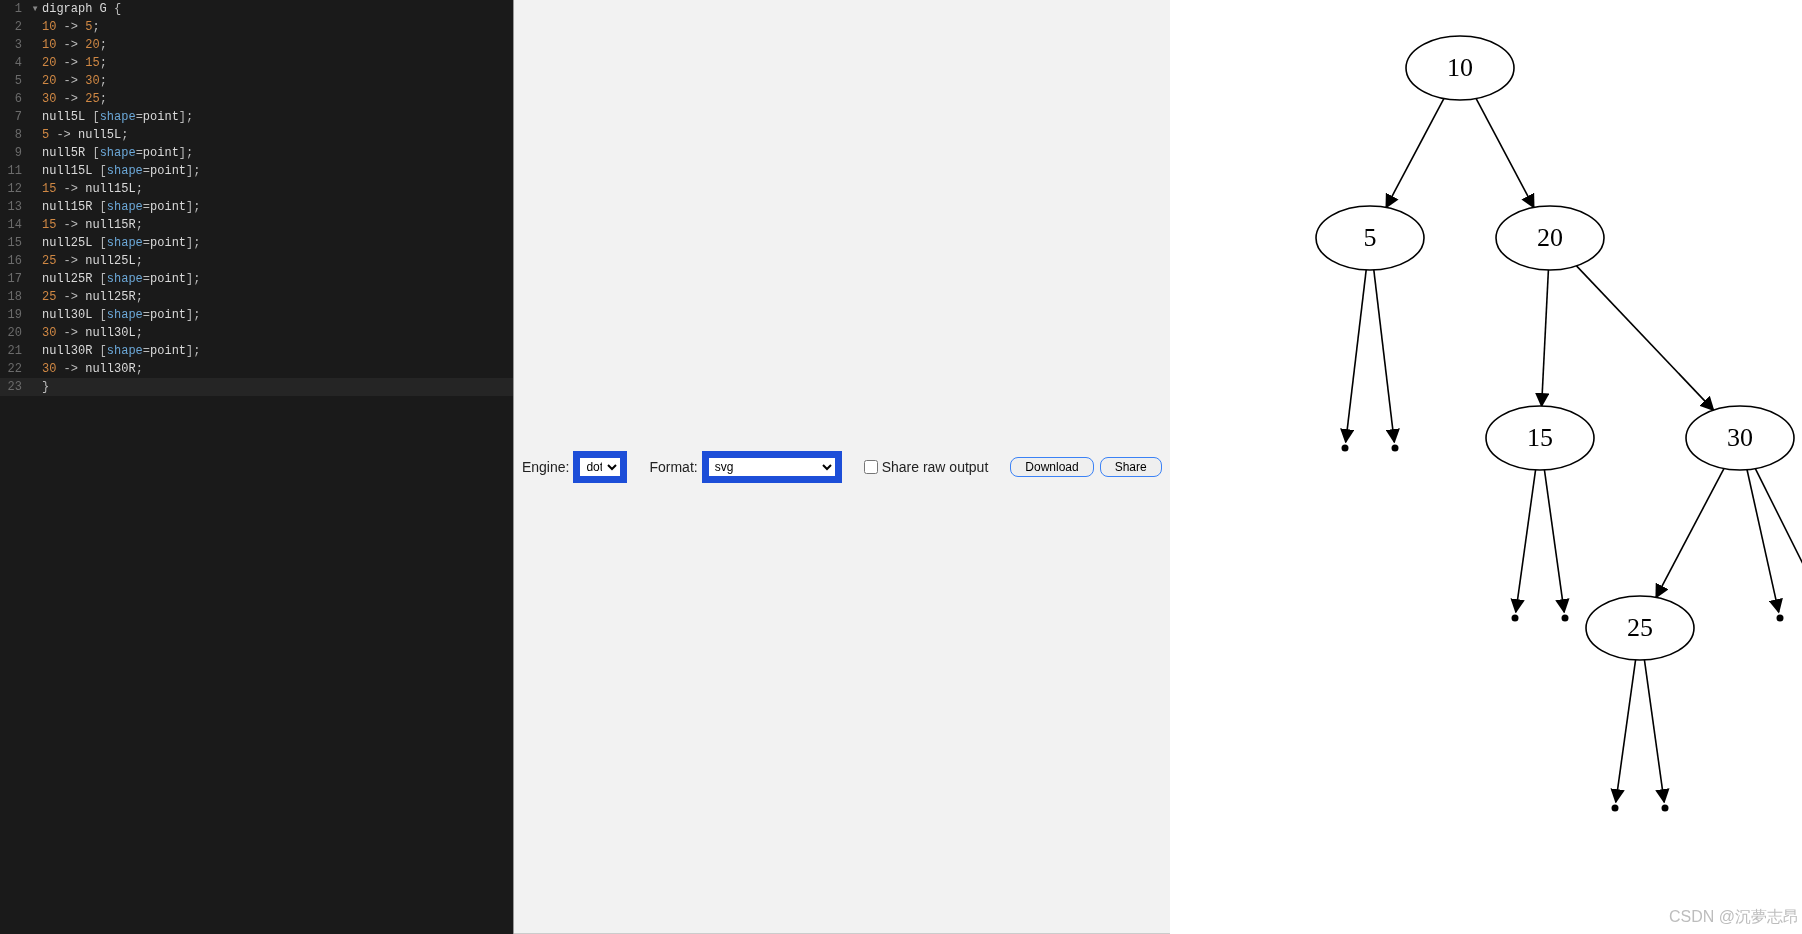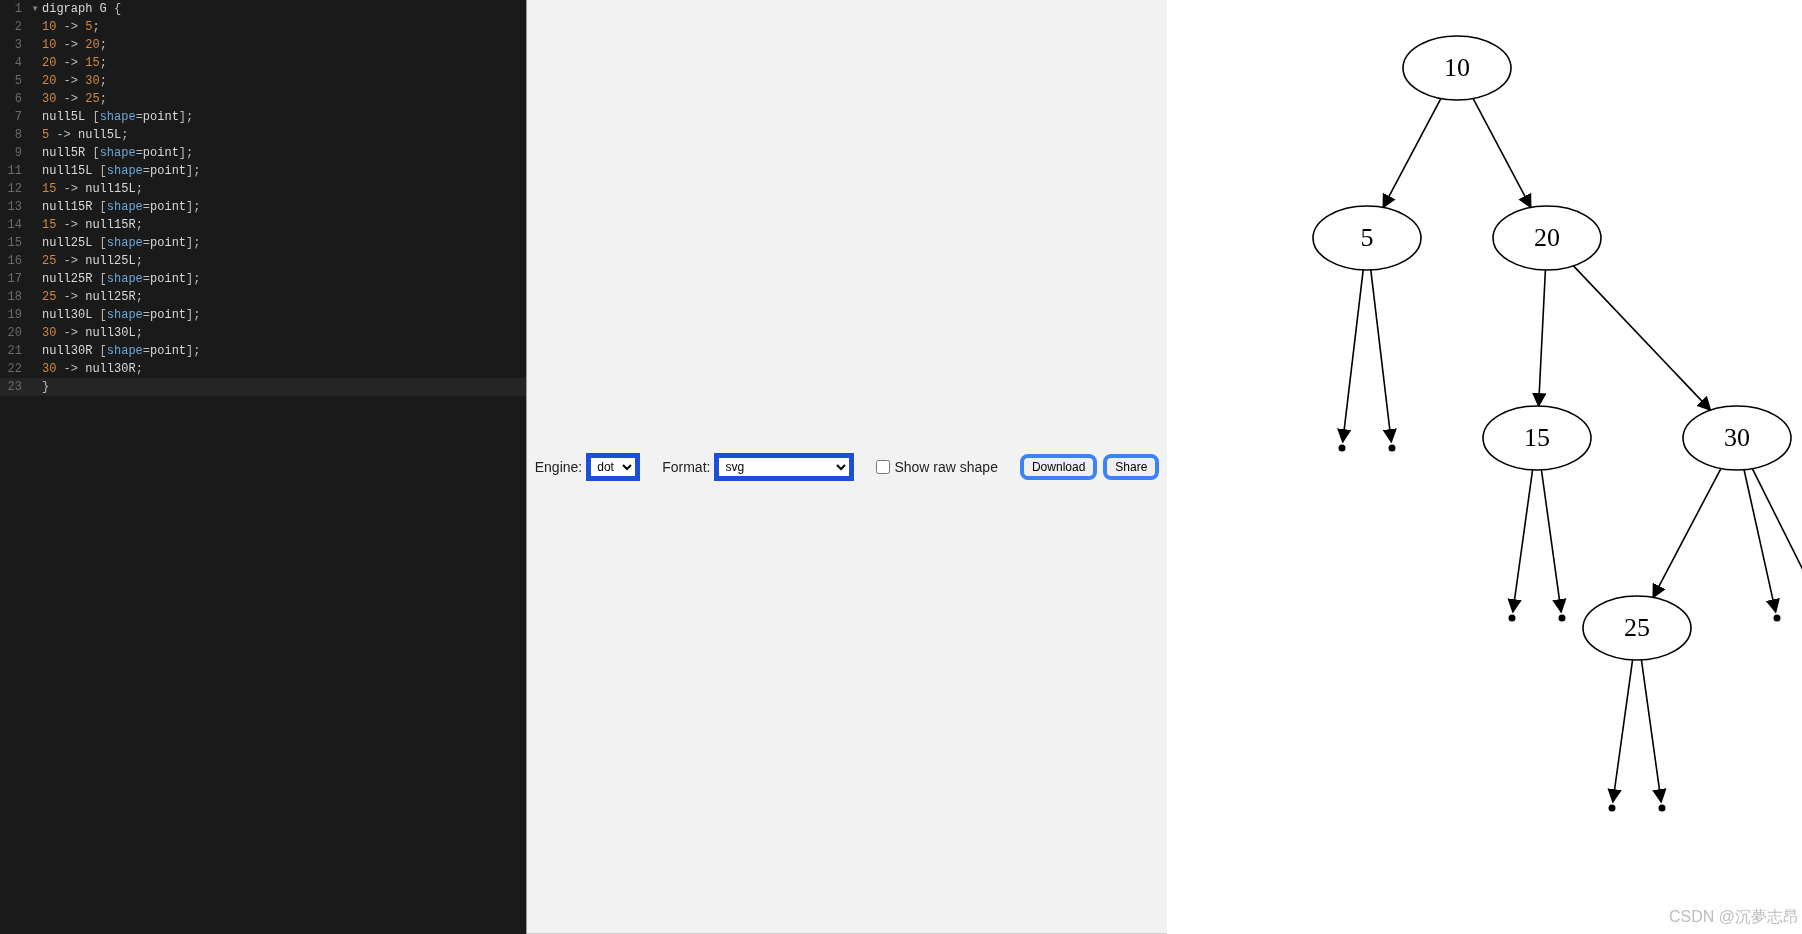--- a/index.html
+++ b/index.html
@@ -12,26 +12,26 @@
   .tok-kw{color:#d9d9d9}
   .tok-num{color:#d08844}
   .tok-attr{color:#6ca8d8}
   .tok-punc{color:#bbb}
   .tok-id{color:#d9d9d9}
   .fold{color:#888;display:inline-block;width:10px;text-align:center;margin-right:2px}
   .fold-sp{display:inline-block;width:12px}
   .output-pane{flex:1;display:flex;flex-direction:row;background:#fff;border-left:1px solid #999;position:relative}
   .toolbar{display:flex;align-items:center;gap:6px;padding:4px 8px;background:#f2f2f2;border-bottom:1px solid #ccc;font-size:14px;color:#222}
   .toolbar label{display:flex;align-items:center;gap:4px}
-  .toolbar select{font-size:12px;border:5px solid #1d4ed8;background:#fff;padding:1px 2px}
+  .toolbar select{font-size:12px;border:7px solid #1d4ed8;background:#fff;padding:1px 2px}
   #engine-sel{width:54px}
   #format-sel{width:140px}
   .toolbar .spacer{width:10px}
   .toolbar input[type=checkbox]{width:14px;height:14px}
-  .btn{background:#efefef;border:4px solid #3b82f6;padding:2px 8px;font-size:12px;cursor:pointer;border-radius:8px}
+  .btn{background:#efefef;border:1px solid #3b82f6;padding:2px 14px;font-size:12px;cursor:pointer;border-radius:8px}
   .graph-area{flex:1;overflow:auto;background:#fff}
   .graph-area svg{display:block;margin:18px auto 0}
   .watermark{position:absolute;right:3px;bottom:6px;color:#bdbdbd;font-size:16px;font-family:"Microsoft YaHei",Arial,sans-serif;pointer-events:none}
 </style>
 </head>
 <body>
 
 <div class="app">
   <div class="editor-pane" id="editor">
       <div class="code-row"><span class="gutter">1</span><span class="fold">▾</span><span class="tok-kw">digraph G </span><span class="tok-punc">{</span></div>
@@ -64,21 +64,21 @@
         <select id="engine-sel"><option>dot</option></select>
       </label>
       <span class="spacer"></span>
       <label>
           <span>Format:</span>
         <select id="format-sel"><option>svg</option></select>
       </label>
       <span class="spacer"></span>
       <label>
         <input type="checkbox" style="">
-        <span>Show raw shape</span>
+        <span>Share raw output</span>
       </label>
       <span class="spacer"></span>
       <button class="btn">Download</button>
       <button class="btn">Share</button>
     </div>
     <div class="graph-area">
       <svg id="graph-svg" width="700" height="830">
           <defs>
             <marker id="arrow" viewBox="0 0 10 10" refX="9" refY="5" markerWidth="9" markerHeight="9" orient="auto-start-reverse">
               <path d="M 0 0 L 10 5 L 0 10 z" fill="#000"></path>

